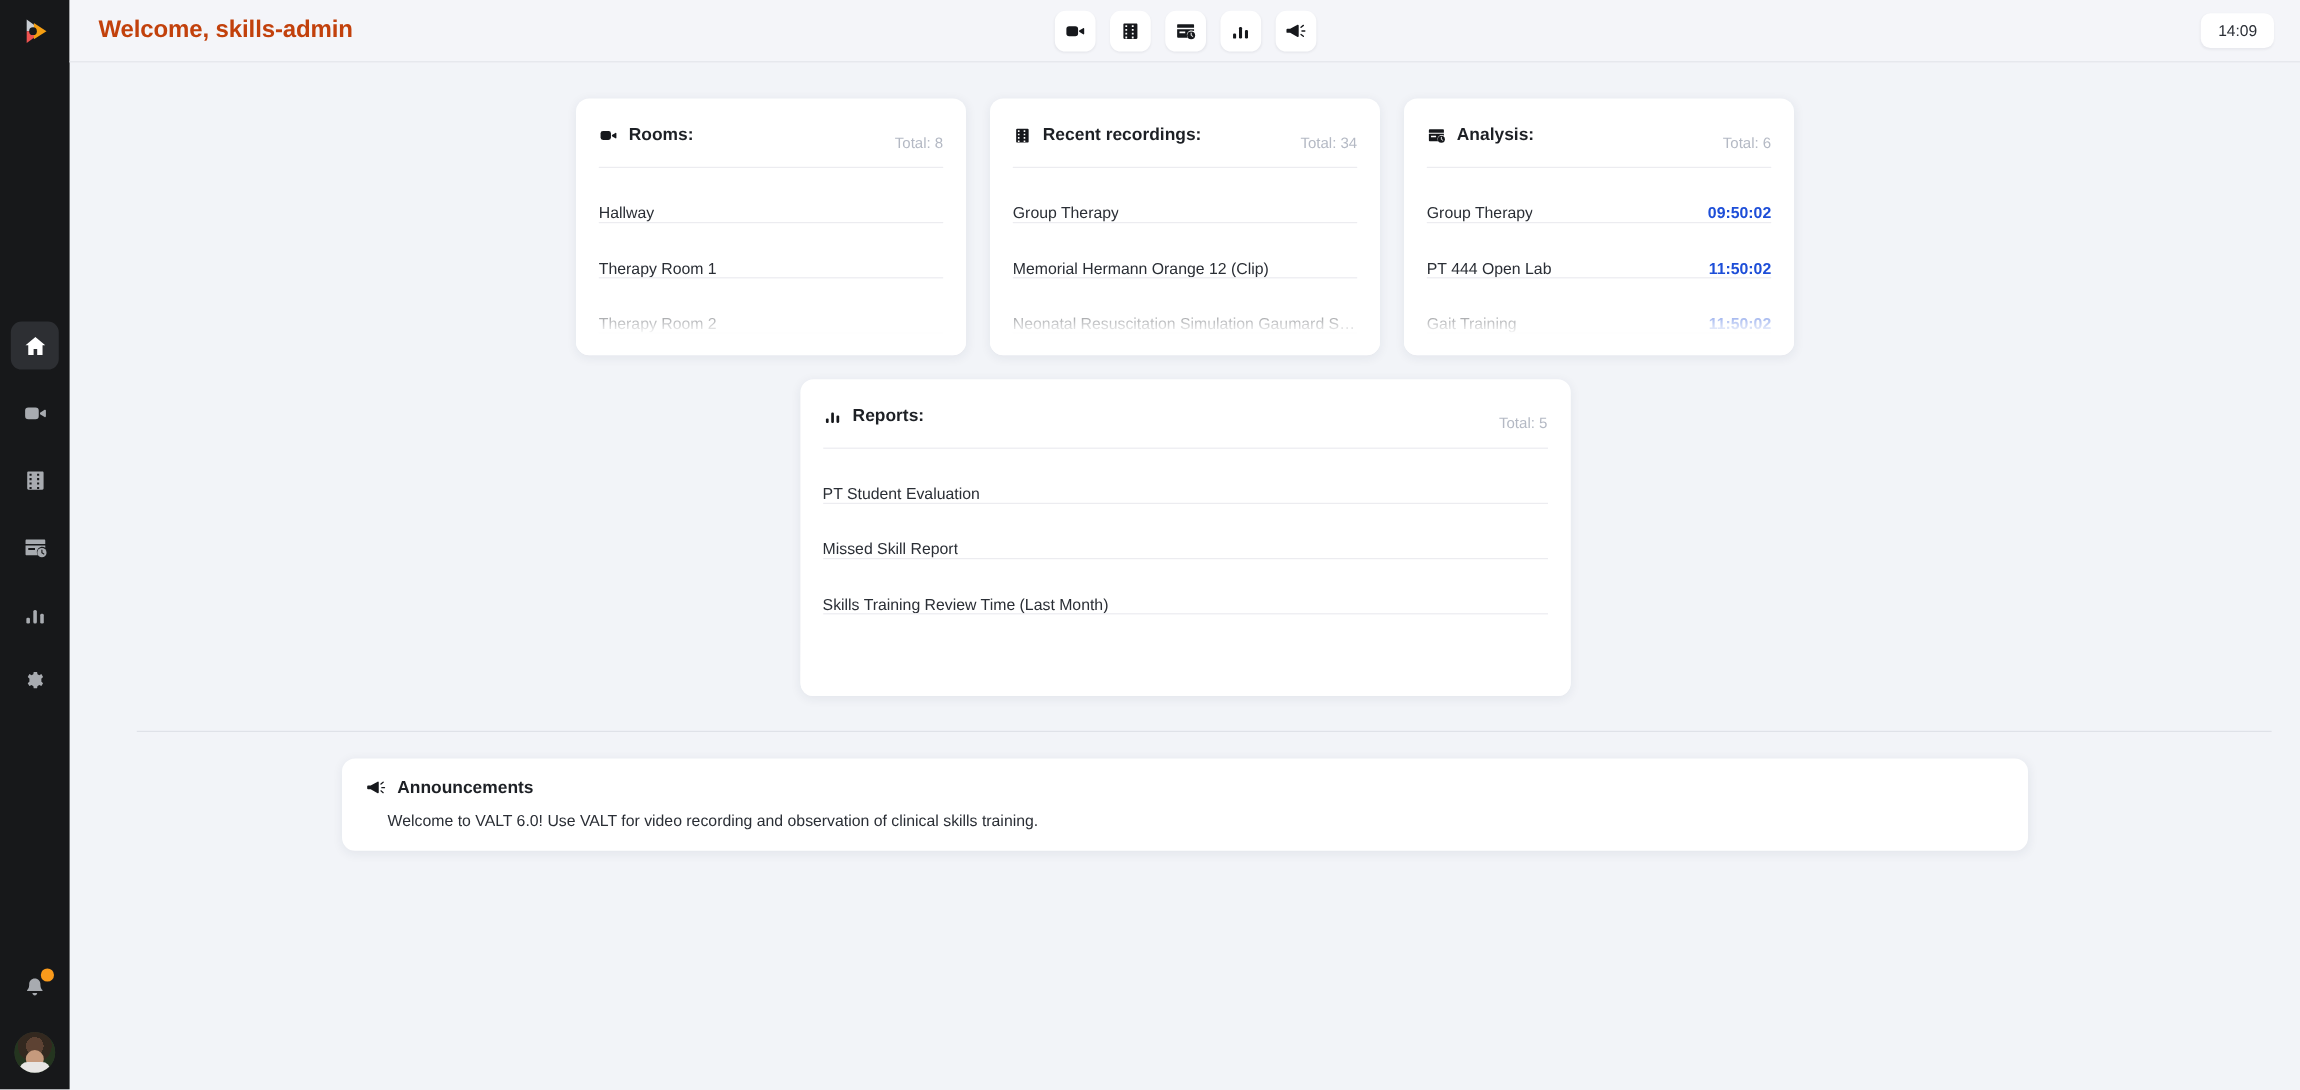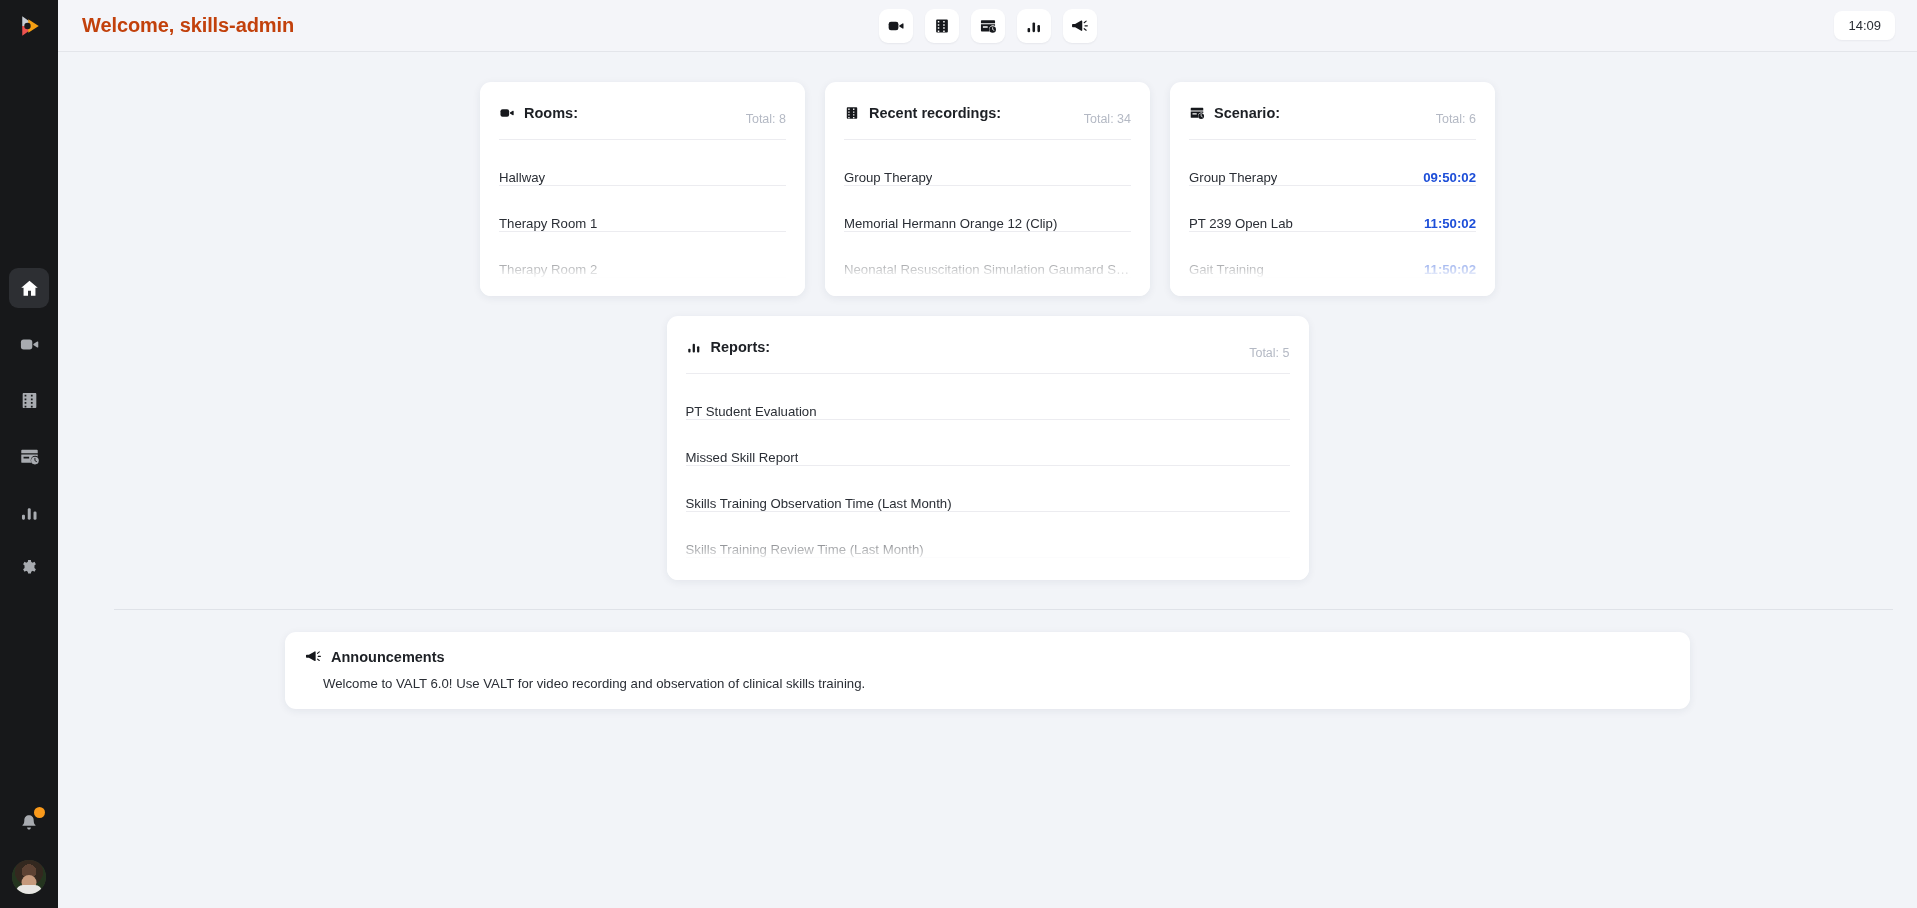--- a/index.html
+++ b/index.html
@@ -498,29 +498,29 @@
 
         <div class="card">
           <div class="card-head">
             <span class="chead-icon">
               <svg viewBox="0 0 24 24">
                 <path d="M3.6 4.2h16.8c.6 0 1 .5 1 1v3.1H2.6V5.2c0-.5.4-1 1-1zm-1 5.6h18.8v2.1c-.8-.5-1.8-.8-2.8-.8-2.9 0-5.2 2.3-5.2 5.2 0 1.1.3 2 .9 2.9H3.6c-.6 0-1-.4-1-1zm2.6 2.5v1.9h6.4v-1.9z"></path>
                 <circle cx="18.2" cy="16.6" r="4.4"></circle>
                 <path d="M18.2 14.1v2.6l1.8 1.1" stroke="#ffffff" stroke-width="1.1" fill="none" stroke-linecap="round"></path>
               </svg>
             </span>
-            <span class="chead-title">Scenario:</span>
+            <span class="chead-title">Analysis:</span>
             <span class="chead-total">Total: 6</span>
           </div>
           <div class="card-row">
             <span class="row-label">Group Therapy</span>
             <span class="row-value">09:50:02</span>
           </div>
           <div class="card-row">
-            <span class="row-label">PT 239 Open Lab</span>
+            <span class="row-label">PT 444 Open Lab</span>
             <span class="row-value">11:50:02</span>
           </div>
           <div class="card-row">
             <span class="row-label">Gait Training</span>
             <span class="row-value">11:50:02</span>
           </div>
           <div class="card-row">
             <span class="row-label">Movement Analysis</span>
             <span class="row-value">13:50:02</span>
           </div>
@@ -541,23 +541,20 @@
             <span class="chead-title">Reports:</span>
             <span class="chead-total">Total: 5</span>
           </div>
           <div class="card-row">
             <span class="row-label">PT Student Evaluation</span>
           </div>
           <div class="card-row">
             <span class="row-label">Missed Skill Report</span>
           </div>
           <div class="card-row">
-            <span class="row-label">Skills Training Observation Time (Last Month)</span>
-          </div>
-          <div class="card-row">
             <span class="row-label">Skills Training Review Time (Last Month)</span>
           </div>
         </div>
       </div>
 
       <div class="divider"></div>
 
       <div class="announce-row">
         <div class="announce">
           <div class="announce-head">

